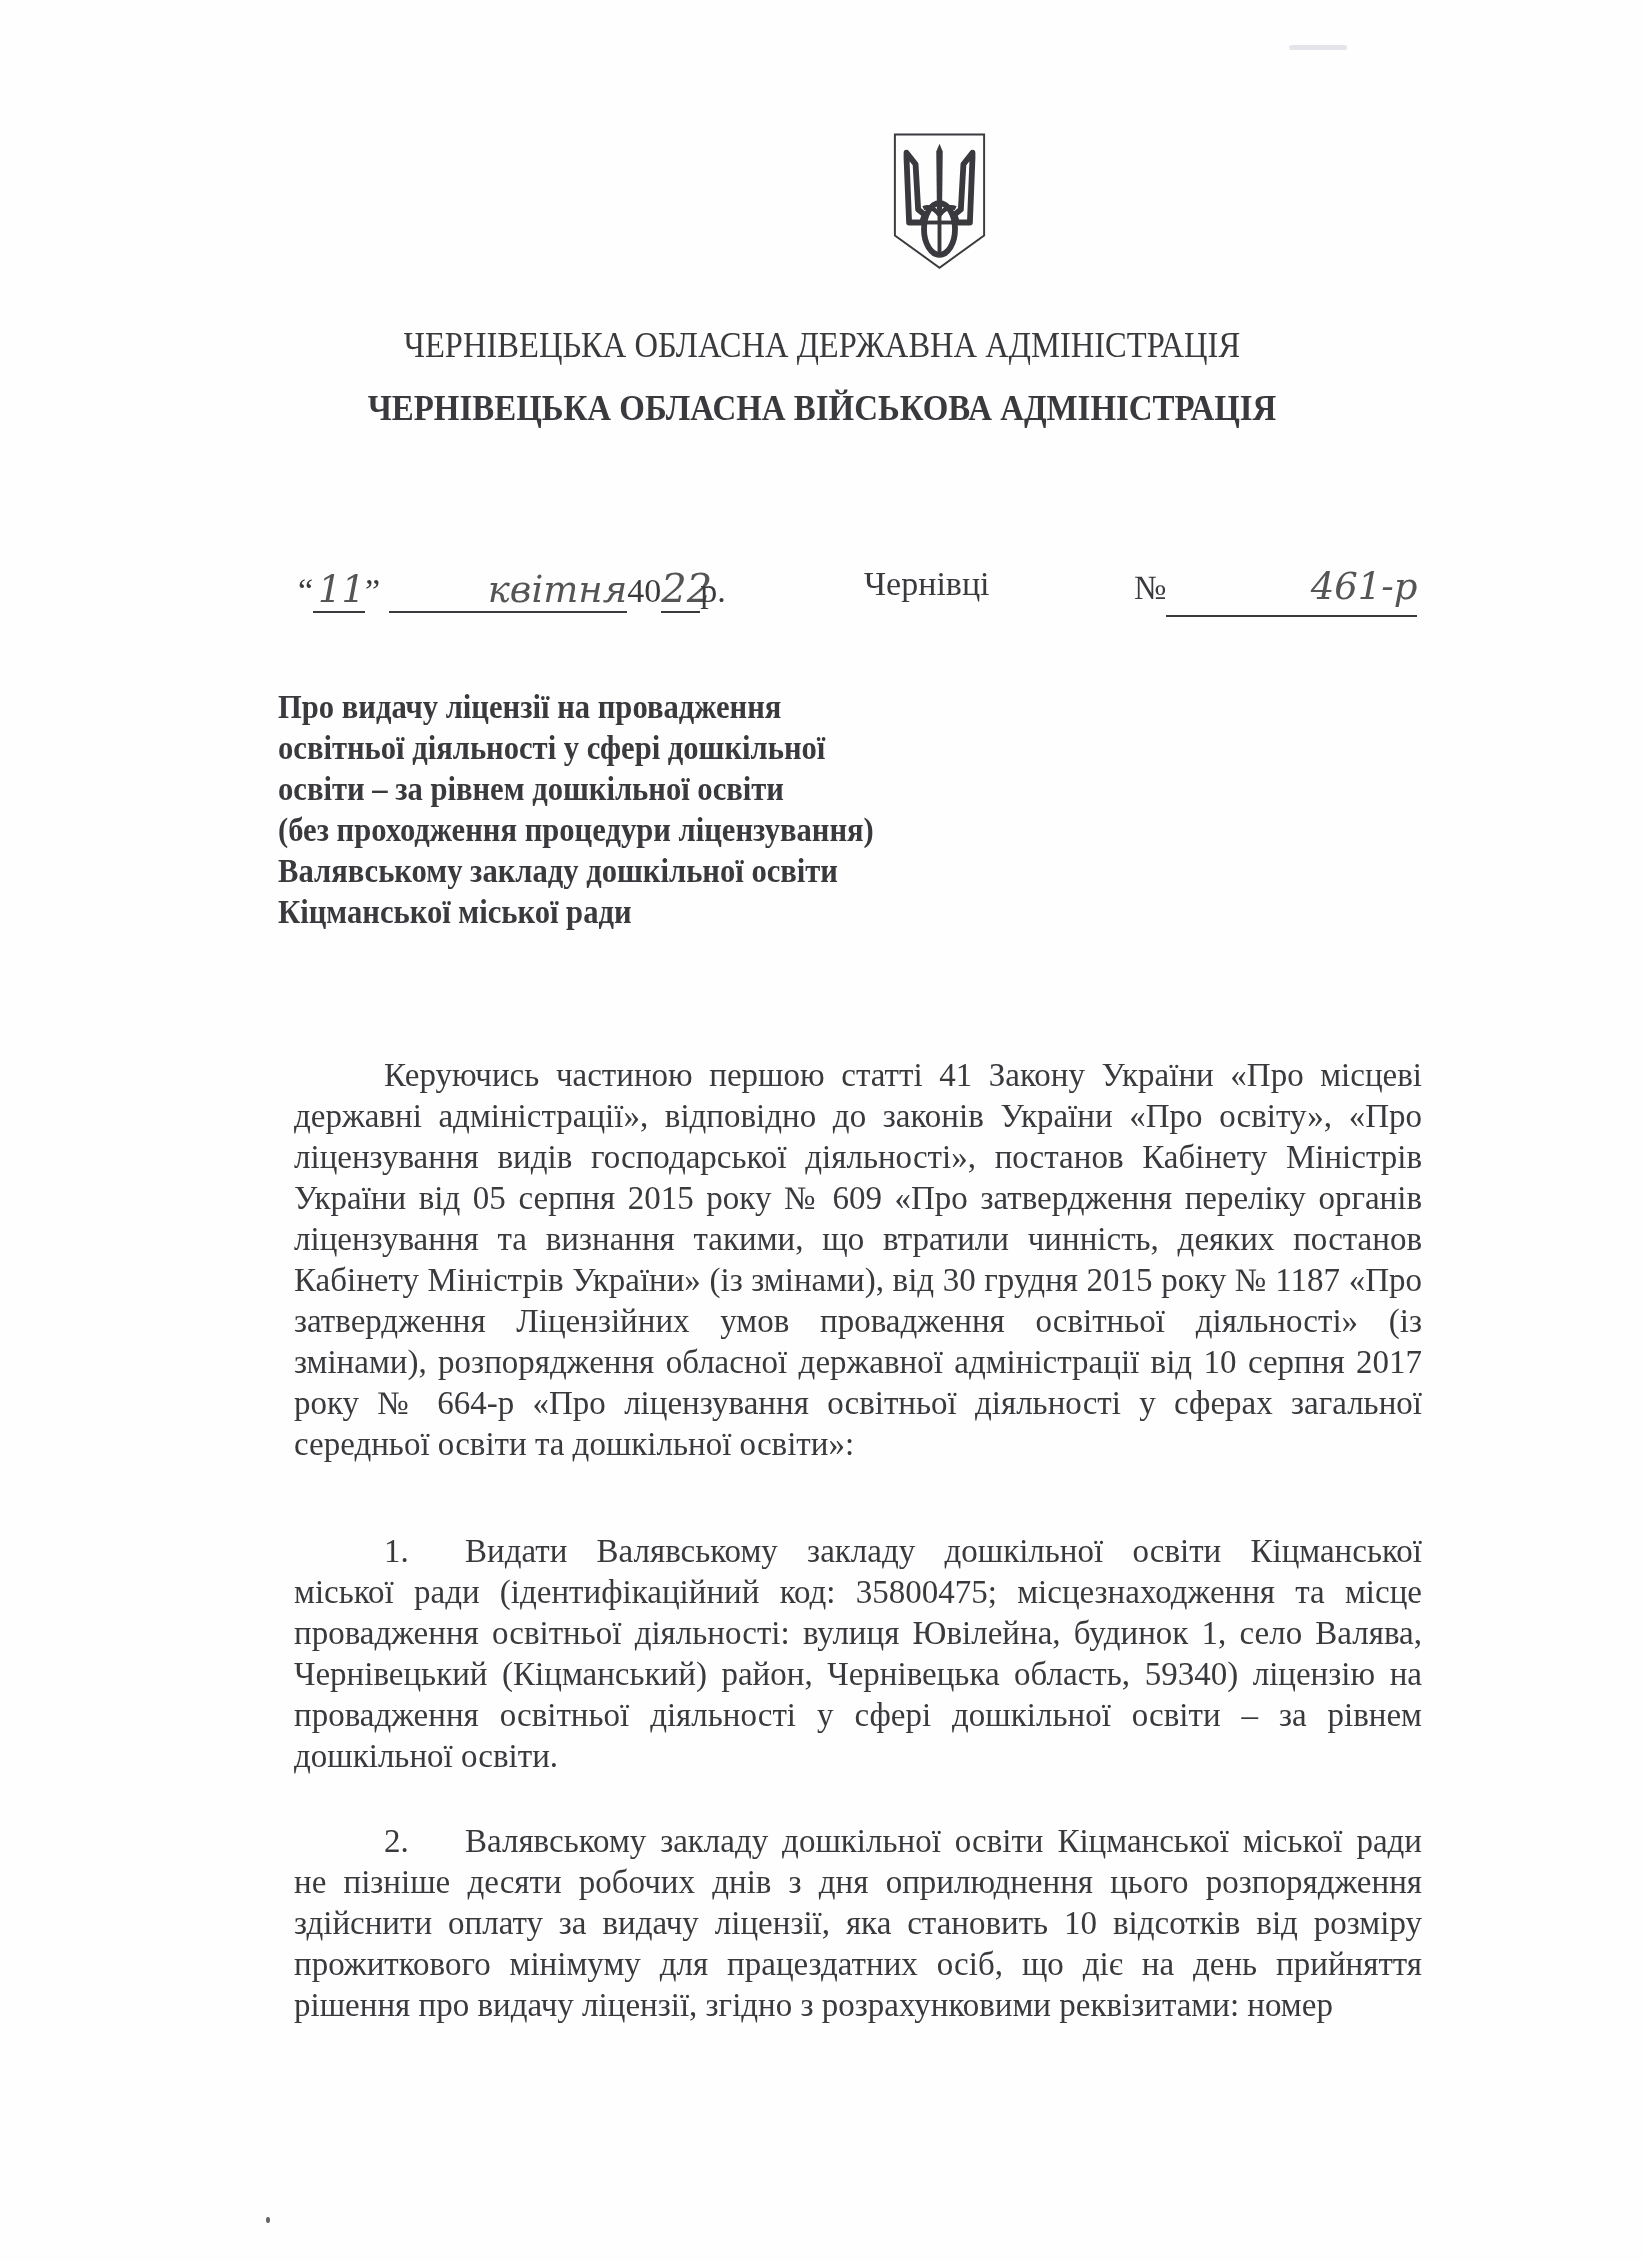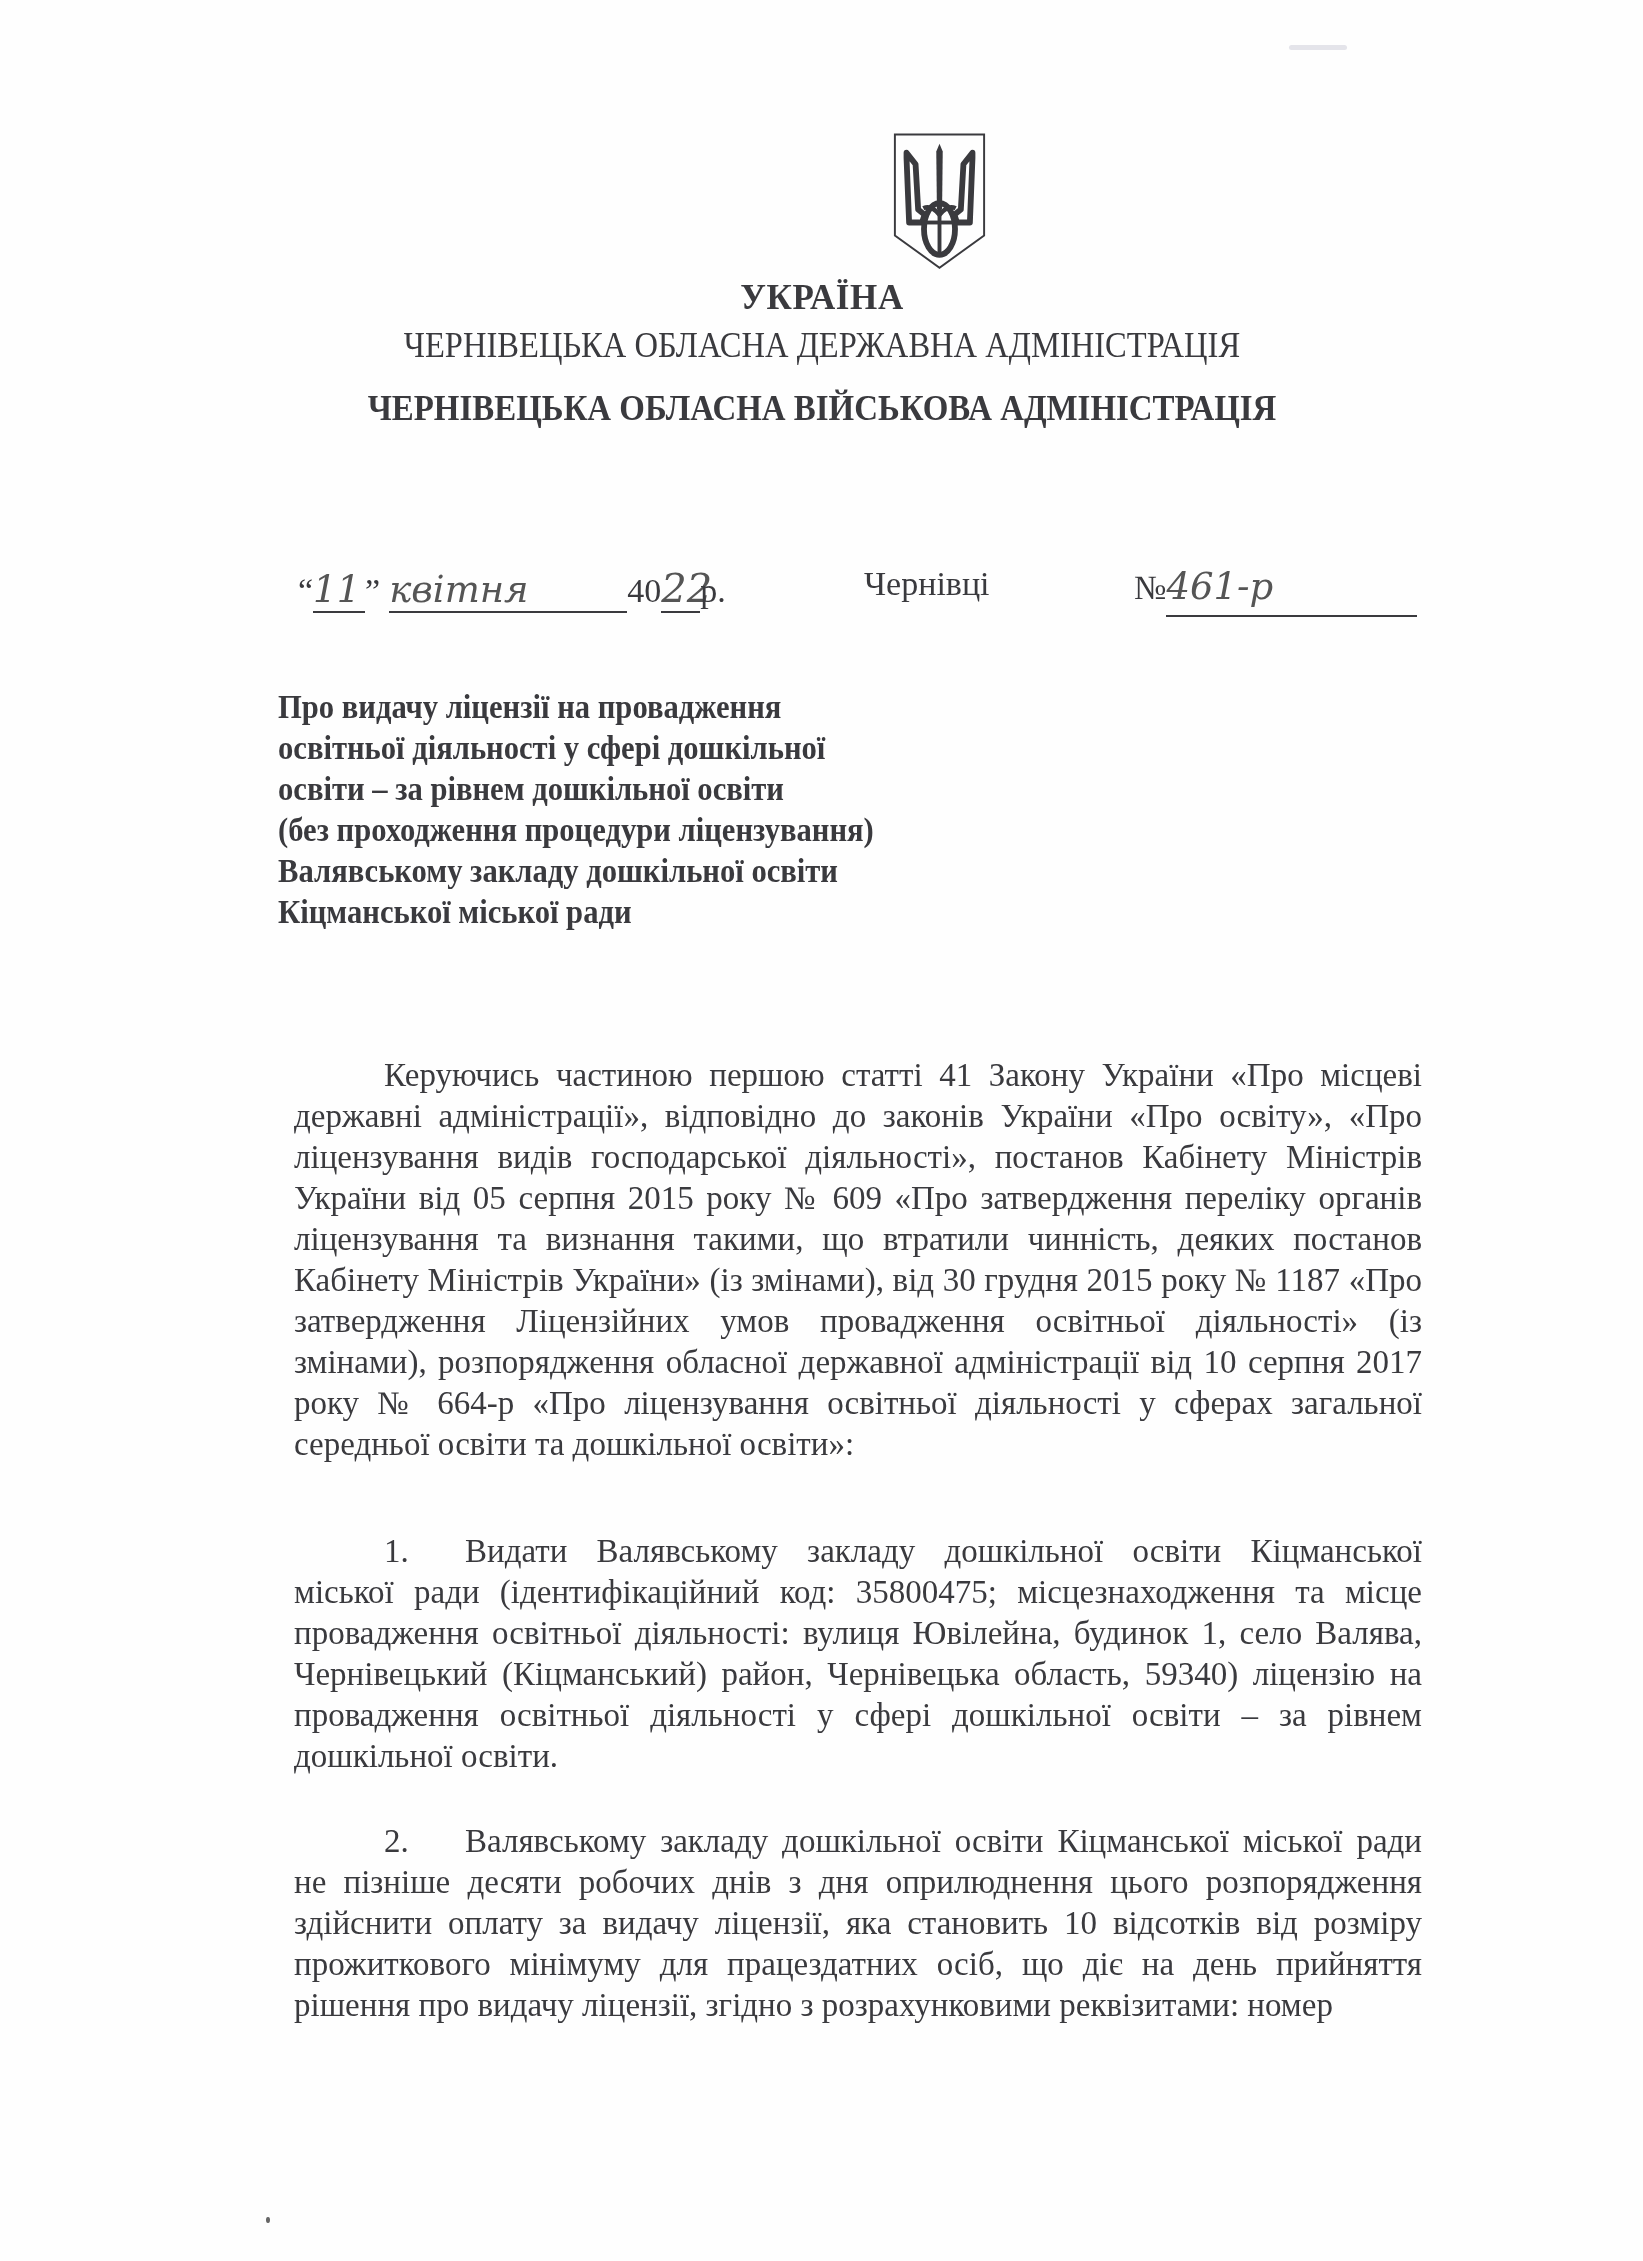--- a/index.html
+++ b/index.html
@@ -10,21 +10,21 @@
 
   .hdr { position: absolute; left: 0; width: 1644px; text-align: center; color: #3a3a3e; }
   .hdr.country { top: 278px; font-size: 35px; font-weight: bold; letter-spacing: 0.6px; }
   .hdr.adm1 { top: 326px; font-size: 35px; font-weight: normal; transform: scaleX(0.93); }
   .hdr.adm2 { top: 389px; font-size: 35px; font-weight: bold; transform: scaleX(0.94); }
   .hdr.doctype { top: 448px; font-size: 35px; font-weight: bold; }
 
   .daterow { position: absolute; top: 551px; left: 0; width: 1644px; height: 71px; font-size: 34px; }
   .daterow .item { position: absolute; top: 14px; white-space: nowrap; }
   .hand { font-family: "DejaVu Serif", serif; font-style: italic; color: #555; font-size: 37px; }
-  .uline { border-bottom: 2.6px solid #3a3a3e; display: inline-block; text-align: left; }
+  .uline { border-bottom: 2.6px solid #3a3a3e; display: inline-block; text-align: right; }
 
   .title { position: absolute; left: 278px; top: 686px; width: 838px; font-size: 34px; font-weight: bold; line-height: 41px; transform-origin: left top; transform: scaleX(0.90); }
   .title div { white-space: nowrap; }
 
   .body { position: absolute; left: 278px; width: 1160px; font-size: 33px; line-height: 41px; text-align: justify; text-align-last: left; }
   .body p { margin: 16px; text-indent: 90px; }
   .p1 { top: 1039px; }
   .item1 { top: 1515px; }
   .item2 { top: 1805px; }
   .num { display: inline-block; width: 81px; text-indent: 0; }
@@ -44,21 +44,20 @@
     <path d="M24 32 L38 50 L42 120 L52 128 L48 140 L28 140 L24 40 Z" fill="none" stroke="#3a3a3e" stroke-width="9" stroke-linejoin="round"></path>
 
     <path d="M126 32 L112 50 L108 120 L98 128 L102 140 L122 140 L126 40 Z" fill="none" stroke="#3a3a3e" stroke-width="9" stroke-linejoin="round"></path>
 
     <ellipse cx="75" cy="150" rx="24" ry="40" fill="none" stroke="#3a3a3e" stroke-width="9"></ellipse>
     <path d="M75 110 V188" stroke="#3a3a3e" stroke-width="6"></path>
     <path d="M52 140 H98" stroke="#3a3a3e" stroke-width="6"></path>
     <path d="M50 118 Q62 112 75 128 Q88 112 100 118" fill="none" stroke="#3a3a3e" stroke-width="7"></path>
   </svg>
 
-  <div class="hdr country">УКРАЇНА</div>
   <div class="hdr adm1">ЧЕРНІВЕЦЬКА ОБЛАСНА ДЕРЖАВНА АДМІНІСТРАЦІЯ</div>
   <div class="hdr adm2">ЧЕРНІВЕЦЬКА ОБЛАСНА ВІЙСЬКОВА АДМІНІСТРАЦІЯ</div>
 
   <div class="daterow">
     <span class="item" style="left:298px;">
       <span>“</span><span class="uline hand" style="width:52px;">11</span><span>”</span><span style="display:inline-block;width:9px;"></span><span class="uline hand" style="width:238px;">квітня</span><span>40</span><span class="uline hand" style="width:39px;font-size:40px;">22</span><span>р.</span>
     </span>
     <span class="item" style="left:864px;">Чернівці</span>
     <span class="item" style="left:1134px;">
       <span>№</span><span class="uline hand" style="width:251px;padding-bottom:7px;">461-р</span>

